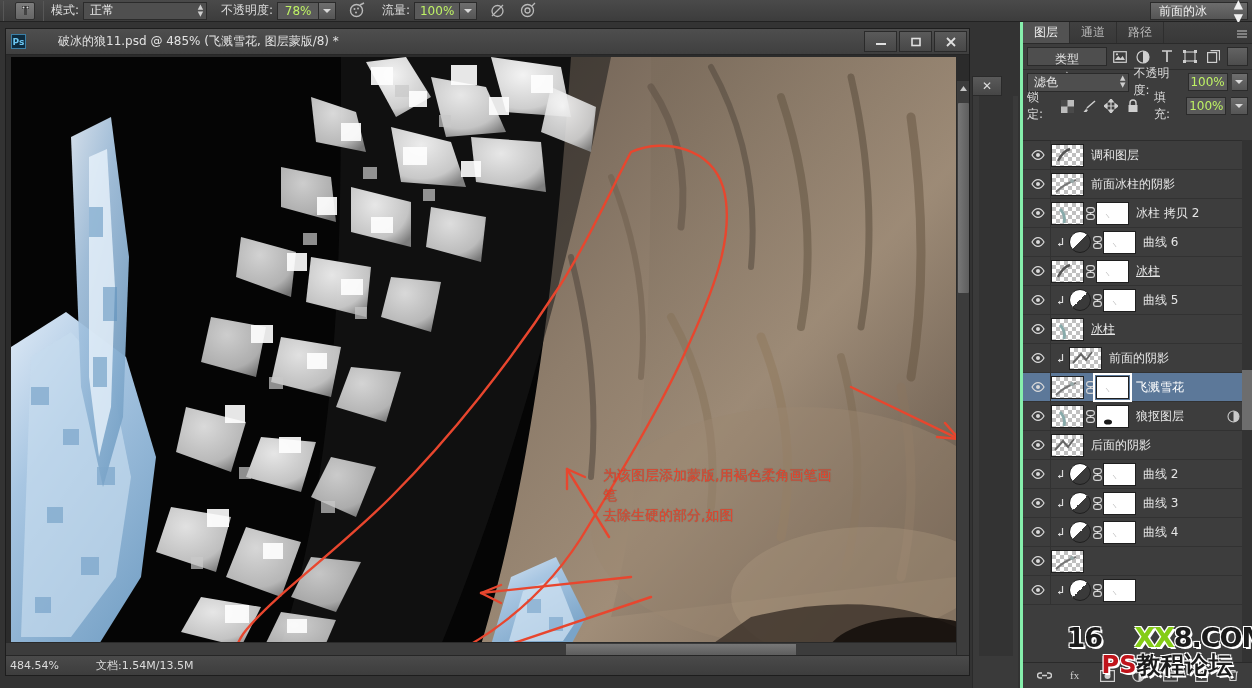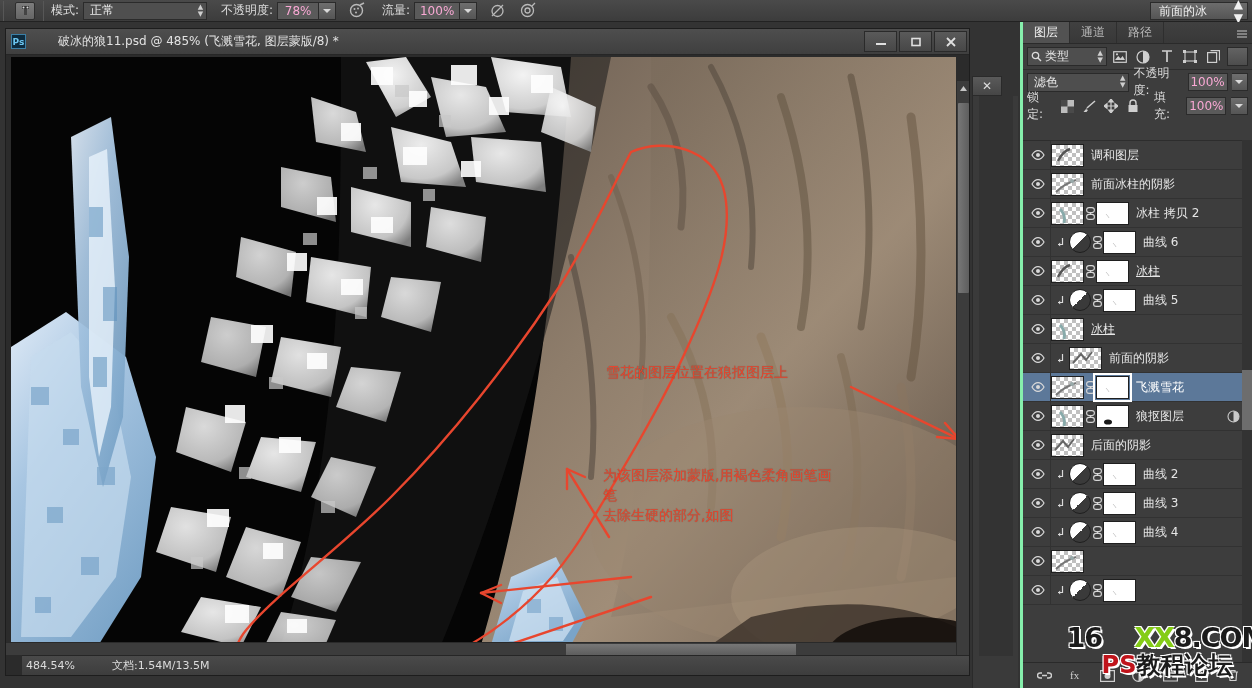--- a/index.html
+++ b/index.html
@@ -30,21 +30,21 @@
     display: flex; align-items: center; justify-content: center;
   }
   .combo {
     height: 18px; background: #4f4f4f; border: 1px solid #2b2b2b;
     display: flex; align-items: center; justify-content: space-between;
     padding: 0 3px 0 6px; color: #e8e8e8; font-size: 12px;
   }
   .combo .arrows { font-size: 7px; line-height: 7px; color: #cfcfcf; margin-left: 6px; }
   .numfield {
     height: 18px; min-width: 40px; background: #5a5a5a; border: 1px solid #2b2b2b;
-    display: flex; align-items: center; justify-content: center; color: #f9a8d4; font-size: 12px;
+    display: flex; align-items: center; justify-content: center; color: #bef264; font-size: 12px;
   }
   .dropbtn {
     height: 18px; width: 17px; background: linear-gradient(#6e6e6e,#555);
     border: 1px solid #2b2b2b; border-left: none;
     display: flex; align-items: center; justify-content: center;
   }
   .dropbtn i { border-left: 4px solid transparent; border-right: 4px solid transparent; border-top: 4px solid #d9d9d9; }
   .iconbtn { width: 24px; height: 20px; display: flex; align-items: center; justify-content: center; }
   .ws-combo {
     position: absolute; right: 4px; top: 2px; width: 98px; height: 18px;
@@ -71,21 +71,21 @@
   #doc-title-text { font-size: 12px; color: #e2e2e2; white-space: nowrap; margin-left: 26px; }
   .wbtns { position: absolute; right: 2px; top: 2px; display: flex; }
   .wbtn {
     width: 33px; height: 21px; margin-left: 2px;
     background: linear-gradient(#5a5a5a,#474747); border: 1px solid #2a2a2a;
     display: flex; align-items: center; justify-content: center; color: #e0e0e0; font-size: 12px;
   }
   #canvas-area { position: absolute; left: 0; top: 26px; width: 963px; height: 620px; overflow: hidden; background: #2b2b2b; }
   #canvas-img { position: absolute; left: 5px; top: 2px; width: 945px; height: 588px; }
   #status-bar {
-    position: absolute; left: 16px; bottom: 0; width: 963px; height: 20px;
+    position: absolute; left: 0; bottom: 0; width: 963px; height: 20px;
     background: linear-gradient(#4a4a4a,#3d3d3d); border-top: 1px solid #262626;
     display: flex; align-items: center; font-size: 11px; color: #dcdcdc;
   }
   #status-zoom { width: 72px; padding-left: 4px; }
   #status-doc { padding-left: 18px; }
   #canvas-vscroll {
     position: absolute; right: 0; top: 26px; width: 13px; height: 600px;
     background: #3c3c3c; border-left: 1px solid #2a2a2a;
   }
   #canvas-vscroll .thumb { position: absolute; left: 1px; top: 22px; width: 11px; height: 190px; background: linear-gradient(90deg,#777,#5e5e5e); border-radius: 1px; }
@@ -119,21 +119,21 @@
   }
   .ptab.active { background: #525252; color: #f2f2f2; }
   #panel-menu { position: absolute; right: 4px; bottom: 4px; font-size: 10px; color: #c8c8c8; }
 
   #filter-row {
     height: 26px; display: flex; align-items: center; padding: 0 4px; gap: 3px;
     border-bottom: 1px solid #2d2d2d; background: #3d3d3d;
   }
   #kind-combo {
     width: 82px; height: 19px; background: #4e4e4e; border: 1px solid #2a2a2a;
-    display: flex; align-items: center; padding: 0 3px; color: #e6e6e6; font-size: 12px; gap: 3px;
+    display: flex; align-items: center; padding: 0 3px; color: #e6e6e6; font-size: 12px; gap: 3px; flex-direction: column;
   }
   .fi { width: 21px; height: 20px; display: flex; align-items: center; justify-content: center; }
   #filter-toggle { width: 22px; height: 19px; background: linear-gradient(#636363,#4d4d4d); border: 1px solid #2a2a2a; margin-left: auto; }
 
   #blend-row {
     height: 24px; display: flex; align-items: center; padding: 0 4px; gap: 4px;
     background: #3d3d3d;
   }
   #blend-combo {
     width: 106px; height: 19px; background: #4e4e4e; border: 1px solid #2a2a2a;
@@ -459,21 +459,20 @@
 
           <path d="M640 540 L378 628"></path>
           <path d="M378 628 L400 622 M378 628 L398 638"></path>
 
           <path d="M840 330 L948 382"></path>
           <path d="M948 382 L926 380 M948 382 L934 366"></path>
         </g>
       </svg>
 
       <div id="annot">
-          <div class="atext" style="left: 600px; top: 307px;">雪花的图层位置在狼抠图层上</div>
           <div class="atext" style="left: 597px; top: 410px;">为该图层添加蒙版,用褐色柔角画笔画</div>
           <div class="atext" style="left: 597px; top: 430px;">笔</div>
           <div class="atext" style="left: 597px; top: 450px;">去除生硬的部分,如图</div>
         </div>
 
       <div id="canvas-hscroll">
         <div class="thumb"></div>
       </div>
       <div id="canvas-vscroll">
         <div class="sc-arrow" style="top:2px">

